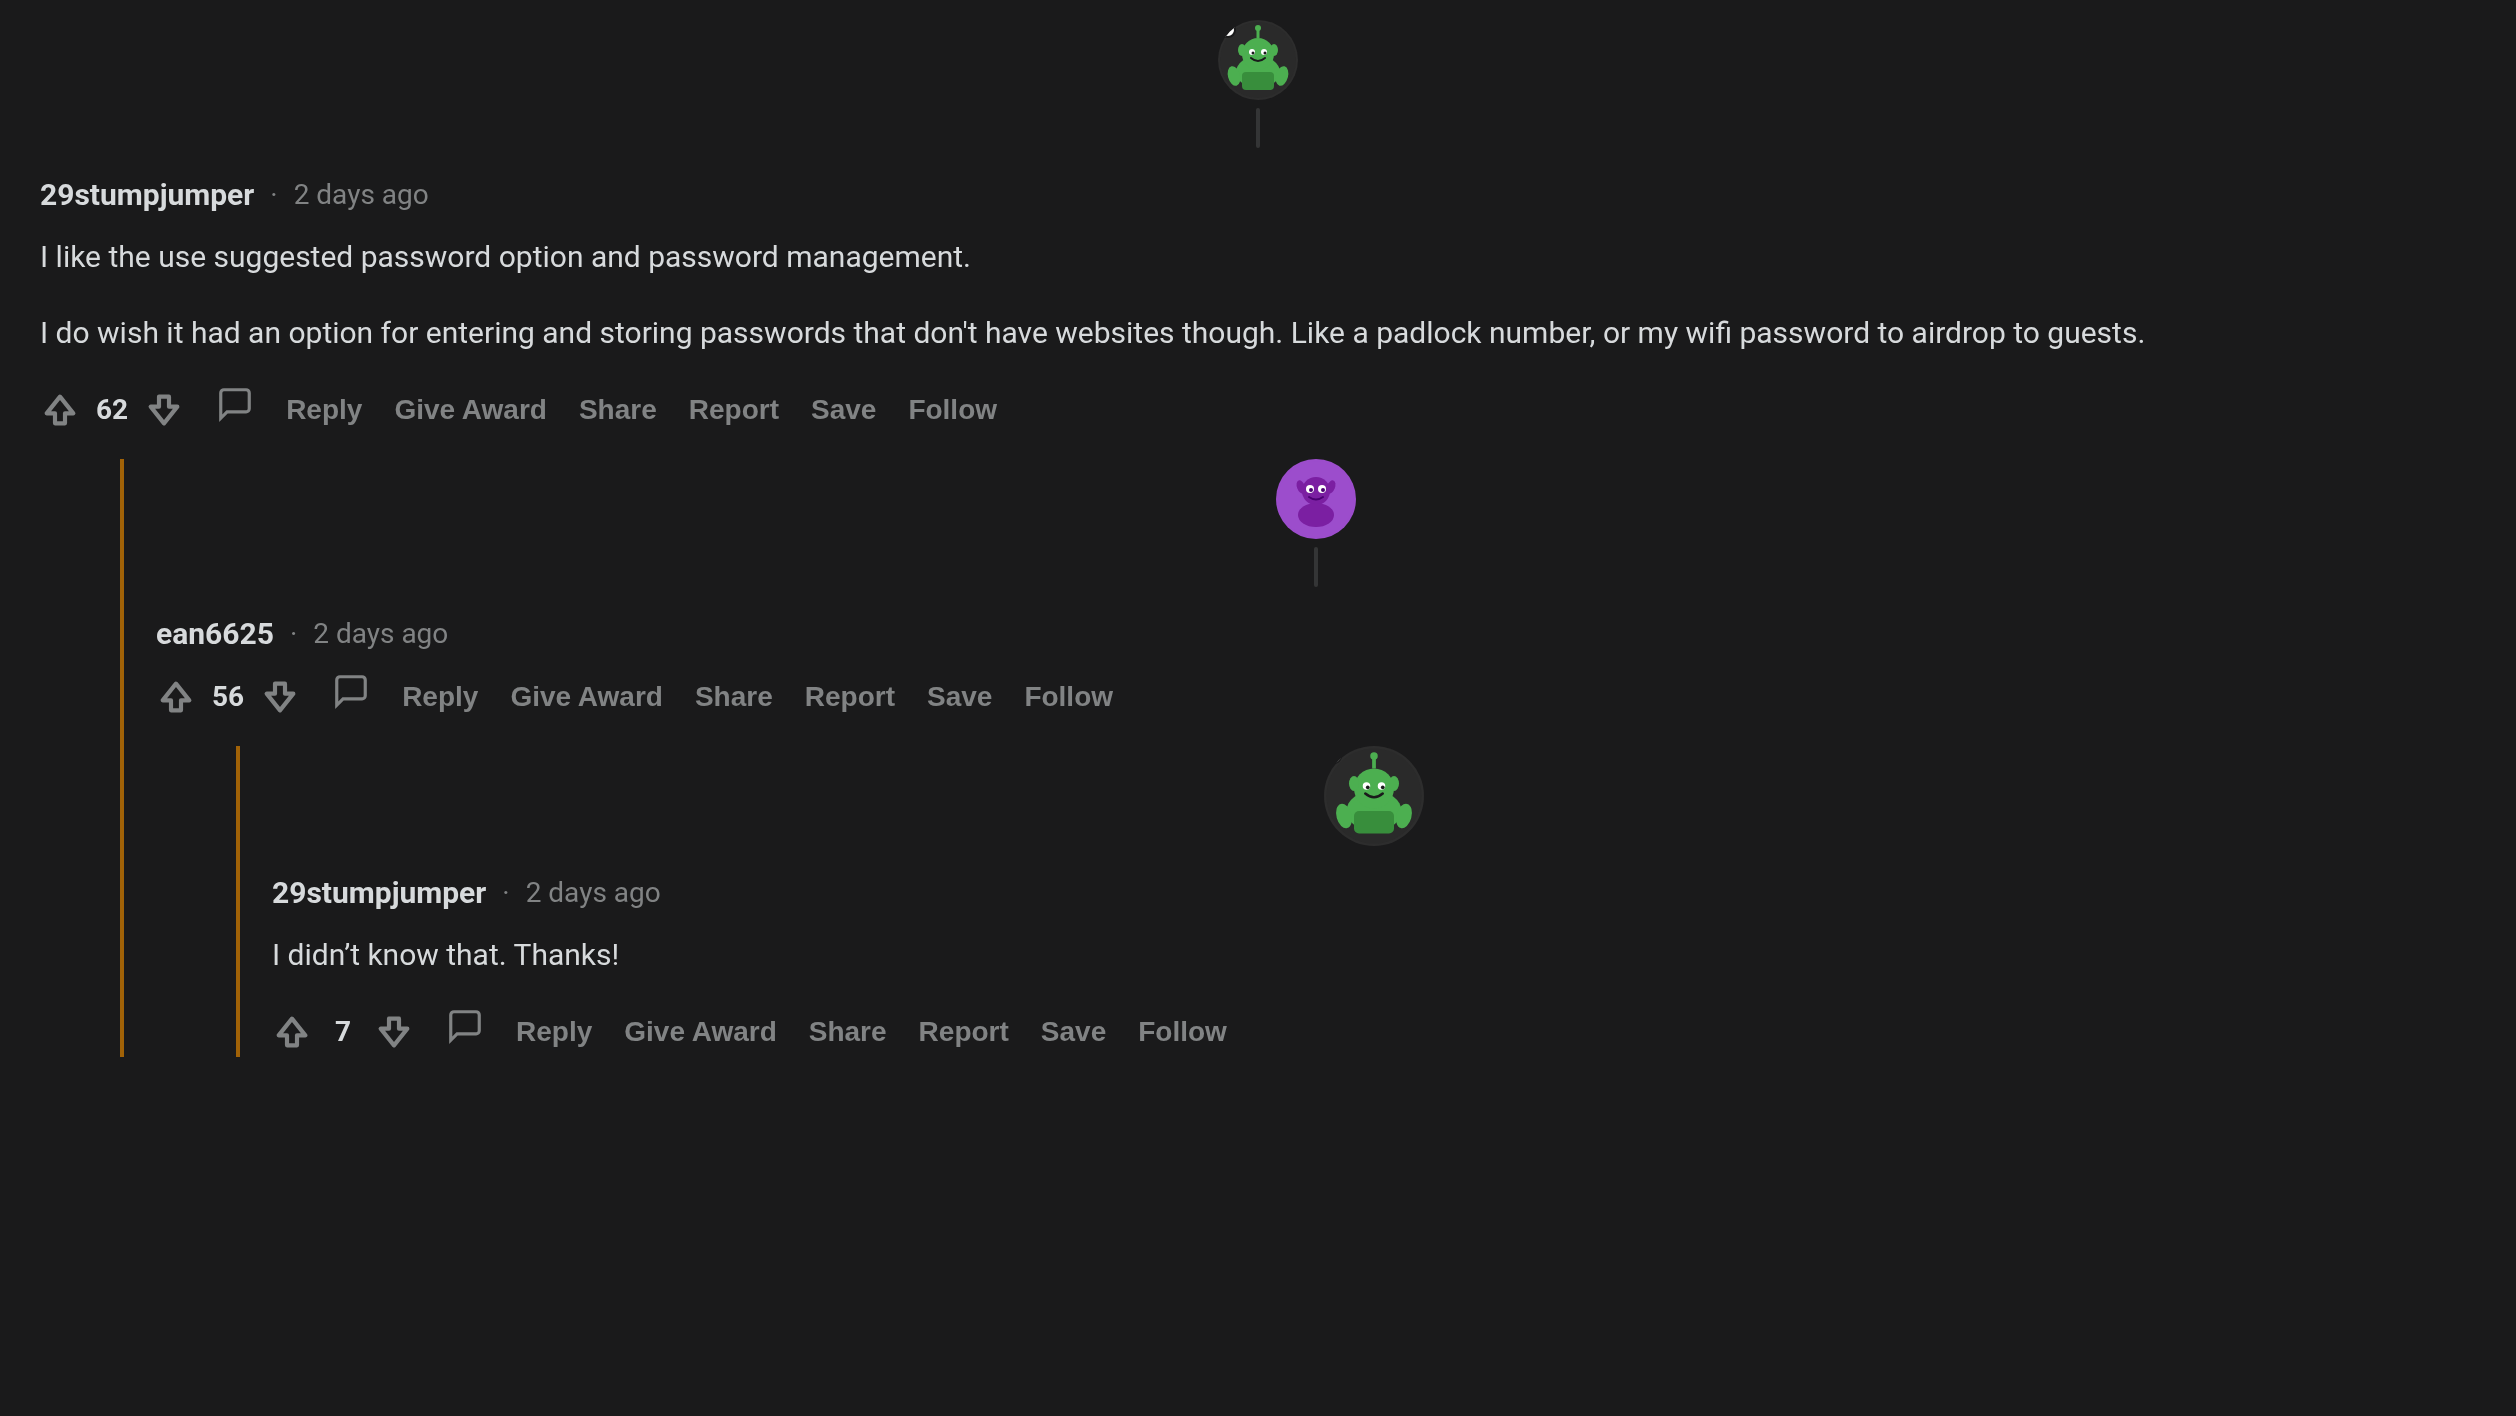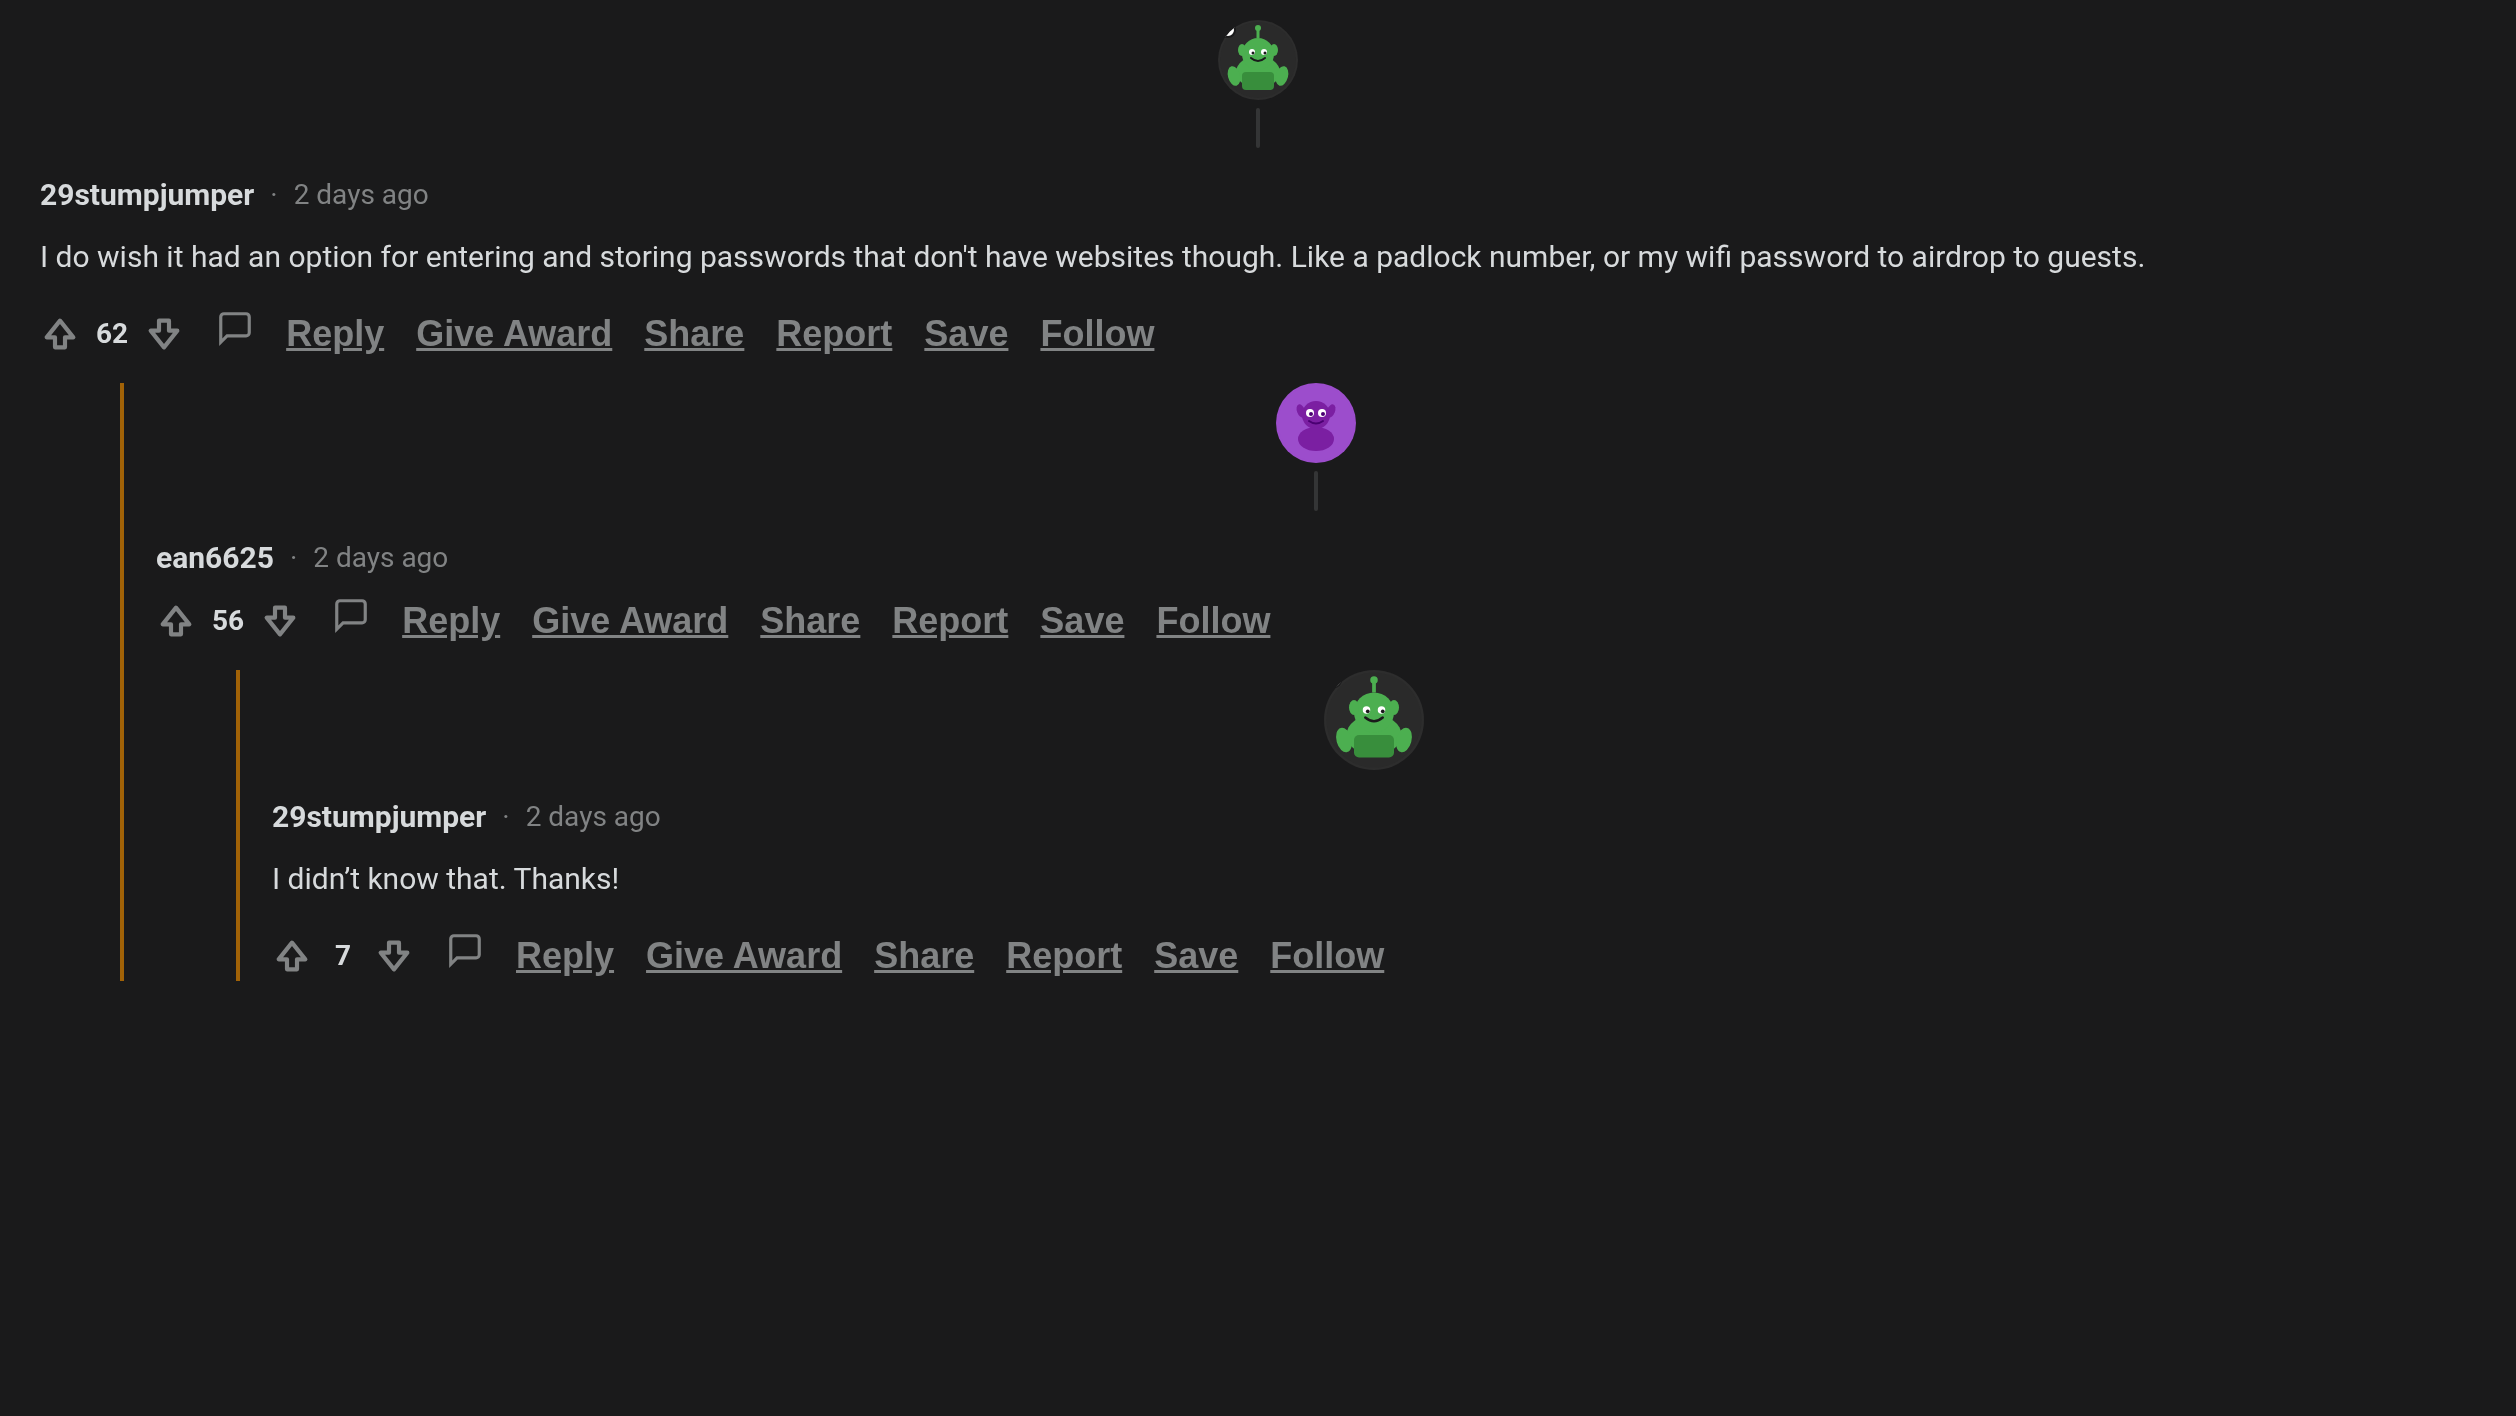--- a/index.html
+++ b/index.html
@@ -131,29 +131,28 @@
       font-size: 28px;
       color: #d7dadc;
       font-weight: 700;
       min-width: 30px;
       text-align: center;
     }
 
     .action-btn {
       cursor: pointer;
       color: #818384;
-      font-size: 36px;
+      font-size: 28px;
       font-weight: 700;
       display: flex;
       align-items: center;
       gap: 8px;
       background: none;
       border: none;
       padding: 4px 0;
-      text-decoration: underline;
     }
 
     .comment-icon svg {
       width: 38px;
       height: 38px;
       fill: none;
       stroke: #818384;
       stroke-width: 2;
     }
 
@@ -216,20 +215,21 @@
       </div>
       <div class="thread-line"></div>
     </div>
     <div class="comment-right">
       <div class="comment-header">
         <span class="username">29stumpjumper</span>
         <span class="separator">·</span>
         <span class="timestamp">2 days ago</span>
       </div>
       <div class="comment-body">
+        <p>I like the use suggested password option and password management.</p>
         <p>I do wish it had an option for entering and storing passwords that don't have websites though. Like a padlock number, or my wifi password to airdrop to guests.</p>
       </div>
       <div class="action-bar">
         <div class="vote-group">
           <span class="vote-btn">
             <svg viewBox="0 0 24 24" fill="none" stroke="#818384" stroke-width="2.5" xmlns="http://www.w3.org/2000/svg">
               <path d="M12 4 L20 14 H15 V20 H9 V14 H4 Z" stroke="#818384" fill="none" stroke-linejoin="round"></path>
             </svg>
           </span>
           <span class="vote-count">62</span>

